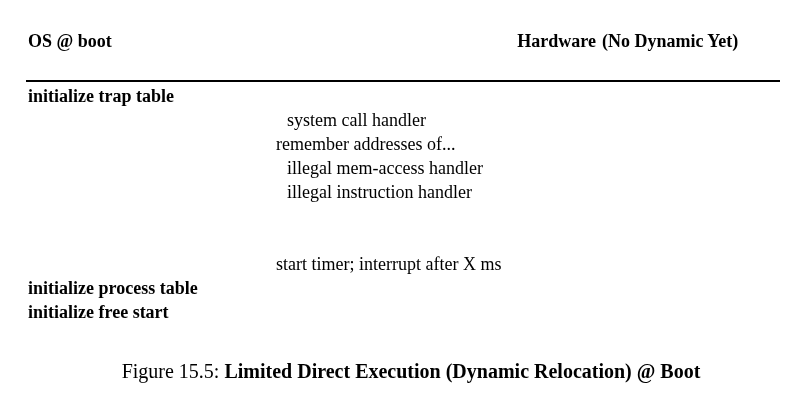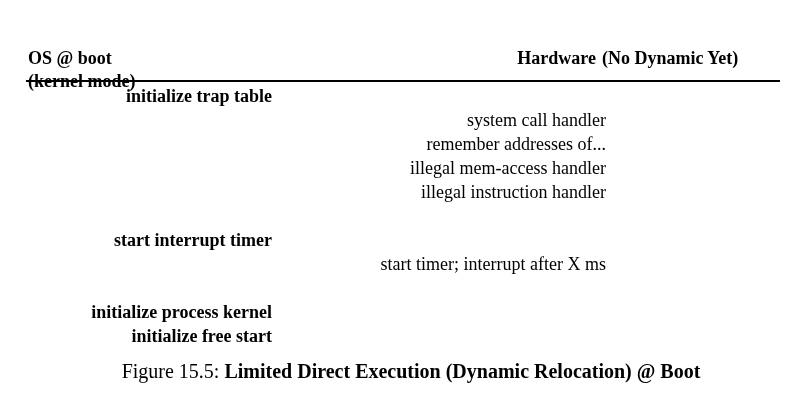--- a/index.html
+++ b/index.html
@@ -25,21 +25,20 @@
     height: 408px;
   }
 
   
   .header-row {
     position: absolute;
     left: 0;
     top: 30px;
     width: 792px;
     height: 48px;
-    margin-top: 17px;
   }
   .col-os {
     position: absolute;
     left: 28px;
     top: 0;
     width: 240px;
   }
   .col-hw {
     position: absolute;
     left: 276px;
@@ -70,21 +69,20 @@
     border-top: 2px solid #000000;
   }
 
   
   .body-area {
     position: absolute;
     left: 0;
     top: 84px;
     width: 792px;
     height: 252px;
-    text-align: right;
   }
 
   .os-col {
     position: absolute;
     left: 28px;
     top: 0;
     width: 244px;
   }
   .hw-col {
     position: absolute;
@@ -134,21 +132,20 @@
 </style>
 </head>
 <body>
 
 <div class="figure">
 
   <div class="header-row">
 
     <div class="col-os">
       <div class="hdr">OS @ boot</div>
-      <div class="hdr">(kernel mode)</div>
     </div>
 
     <div class="col-hw">
       <div class="hdr">Hardware</div>
     </div>
 
     <div class="col-prog">
       <div class="hdr">(No Dynamic Yet)</div>
     </div>
 
@@ -158,24 +155,23 @@
 
   <div class="body-area">
 
     <div class="os-col">
       <div class="os-line">initialize trap table</div>
       <div class="spacer"></div>
       <div class="spacer"></div>
       <div class="spacer"></div>
       <div class="spacer"></div>
       <div class="spacer"></div>
-      <div class="os-line">start interrupt timer</div>
       <div class="spacer"></div>
       <div class="spacer"></div>
-      <div class="os-line">initialize process kernel</div>
+      <div class="os-line">initialize process table</div>
       <div class="os-line">initialize free start</div>
     </div>
 
     <div class="hw-col">
       <div class="spacer"></div>
       <div class="hw-line indent">system call handler</div>
       <div class="hw-line">remember addresses of...</div>
       <div class="hw-line indent">illegal mem-access handler</div>
       <div class="hw-line indent">illegal instruction handler</div>
       <div class="spacer"></div>

